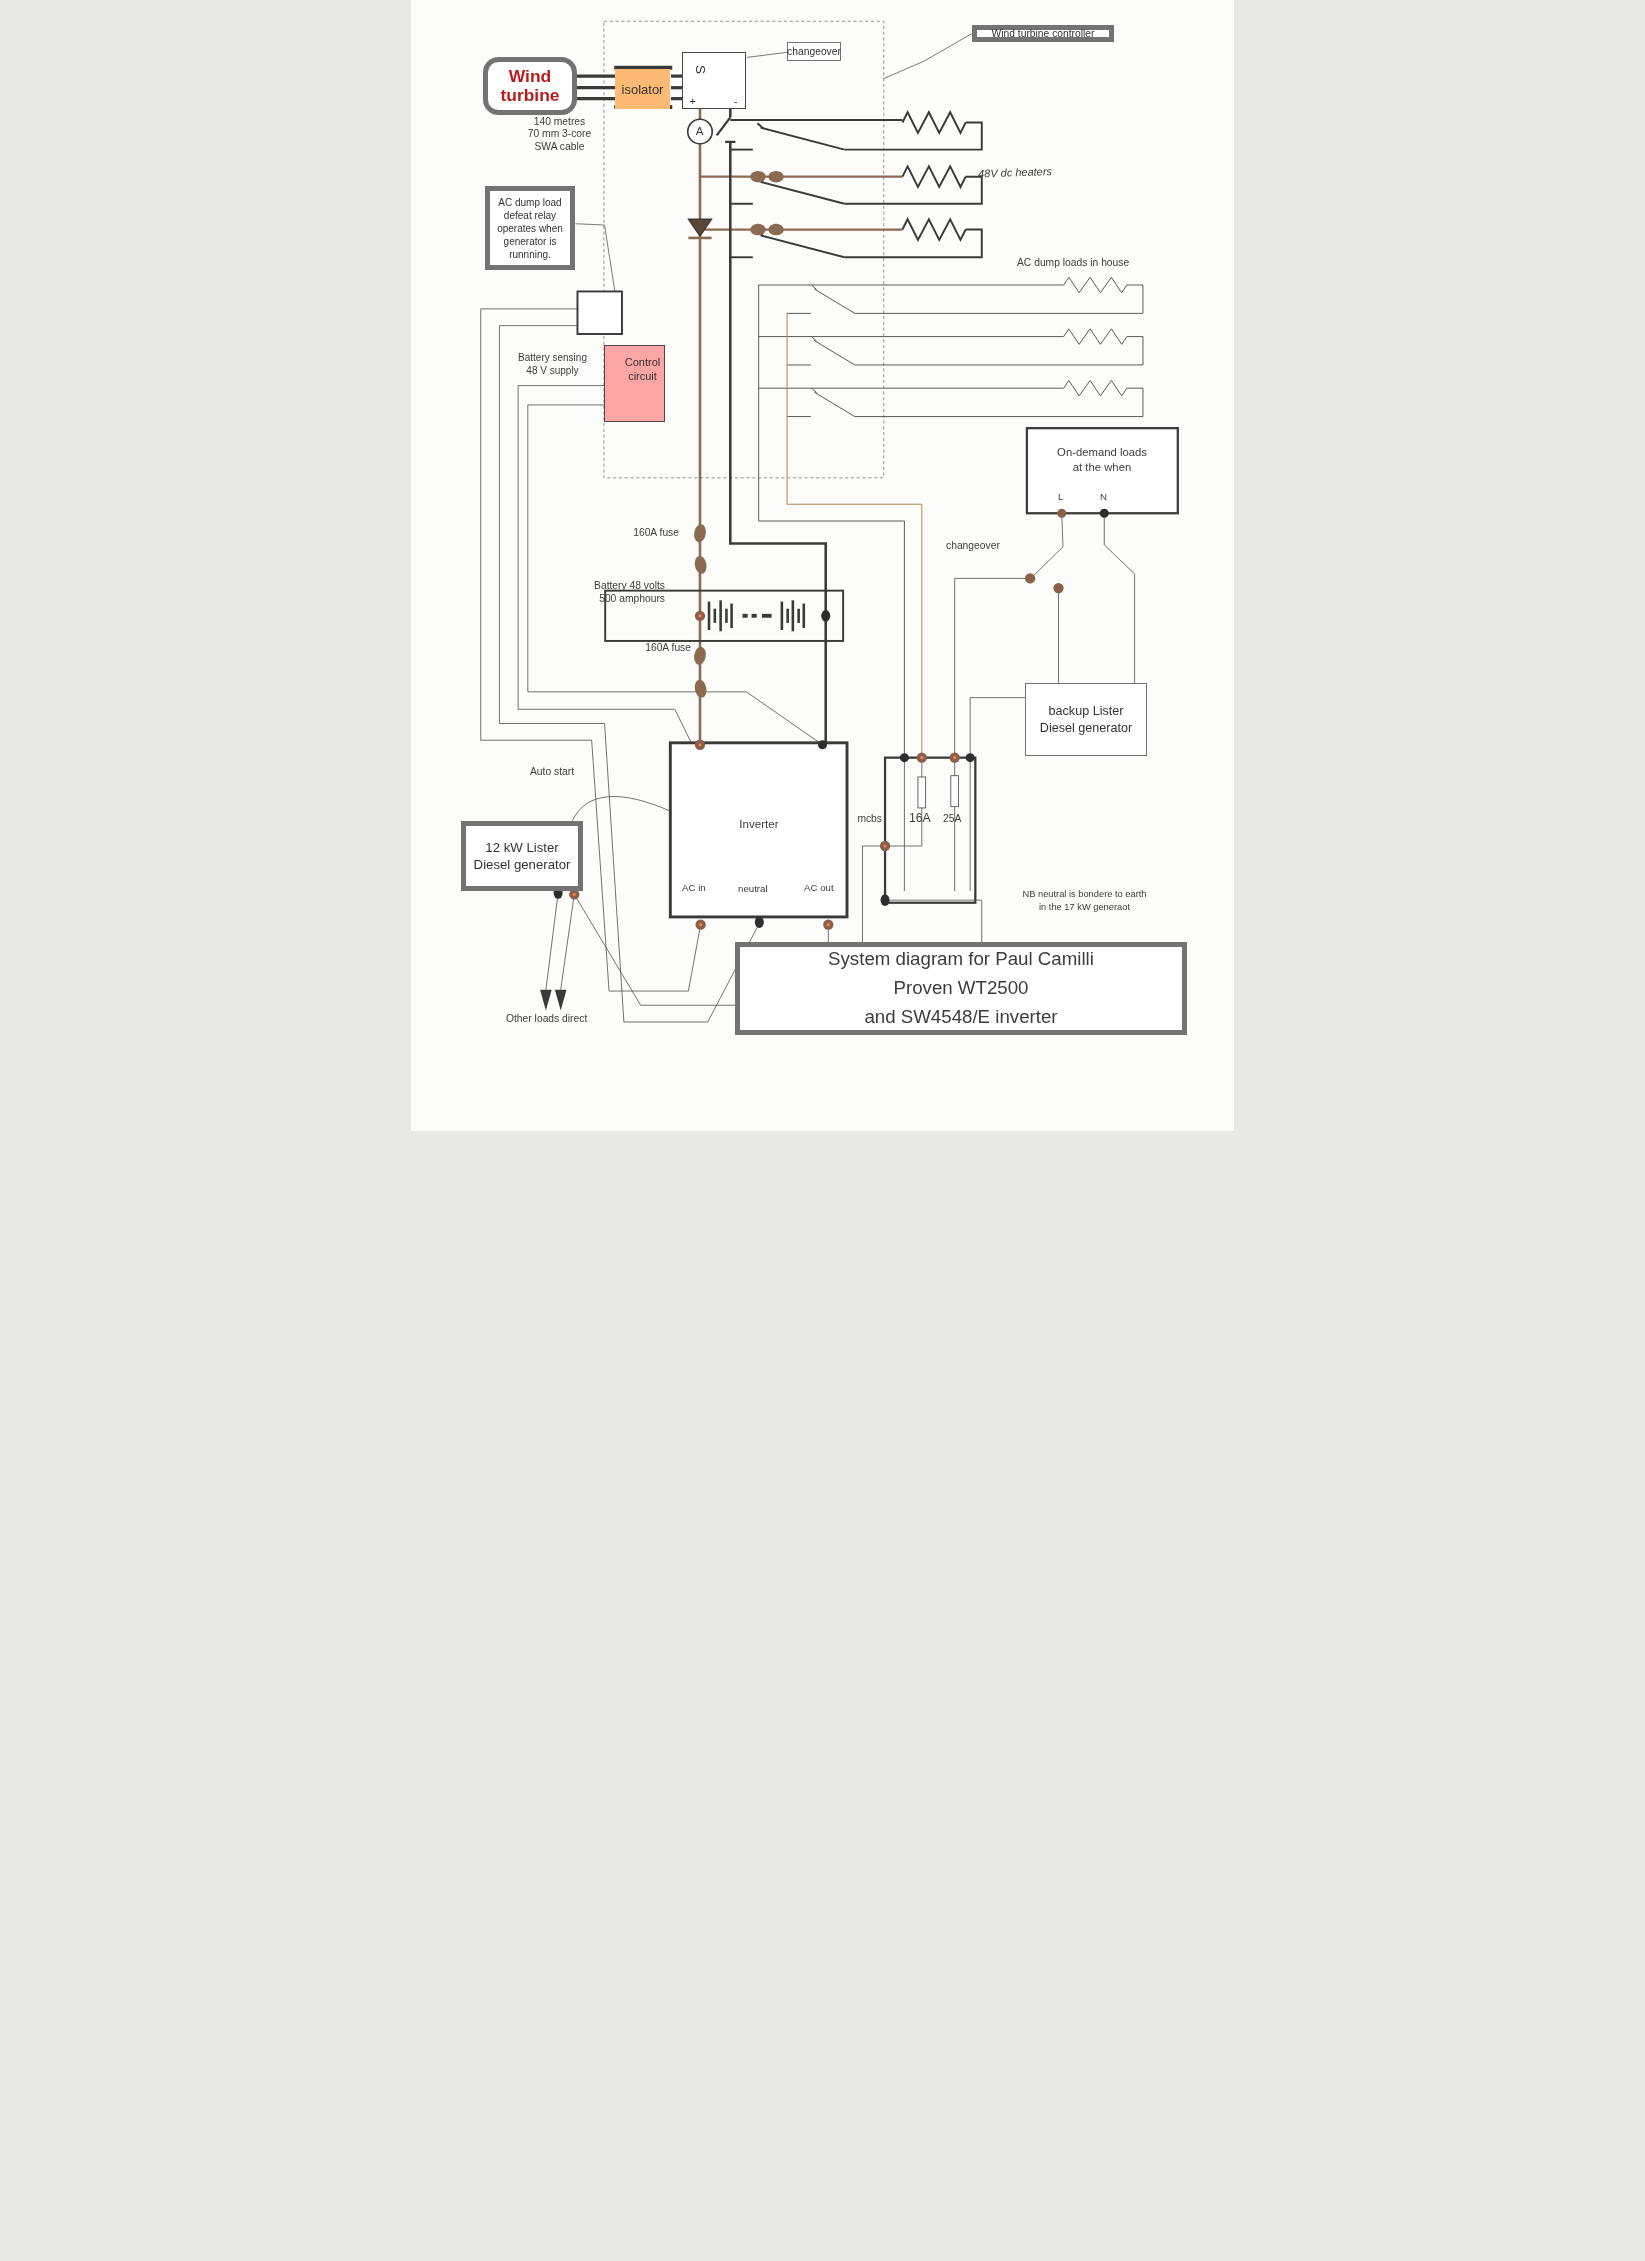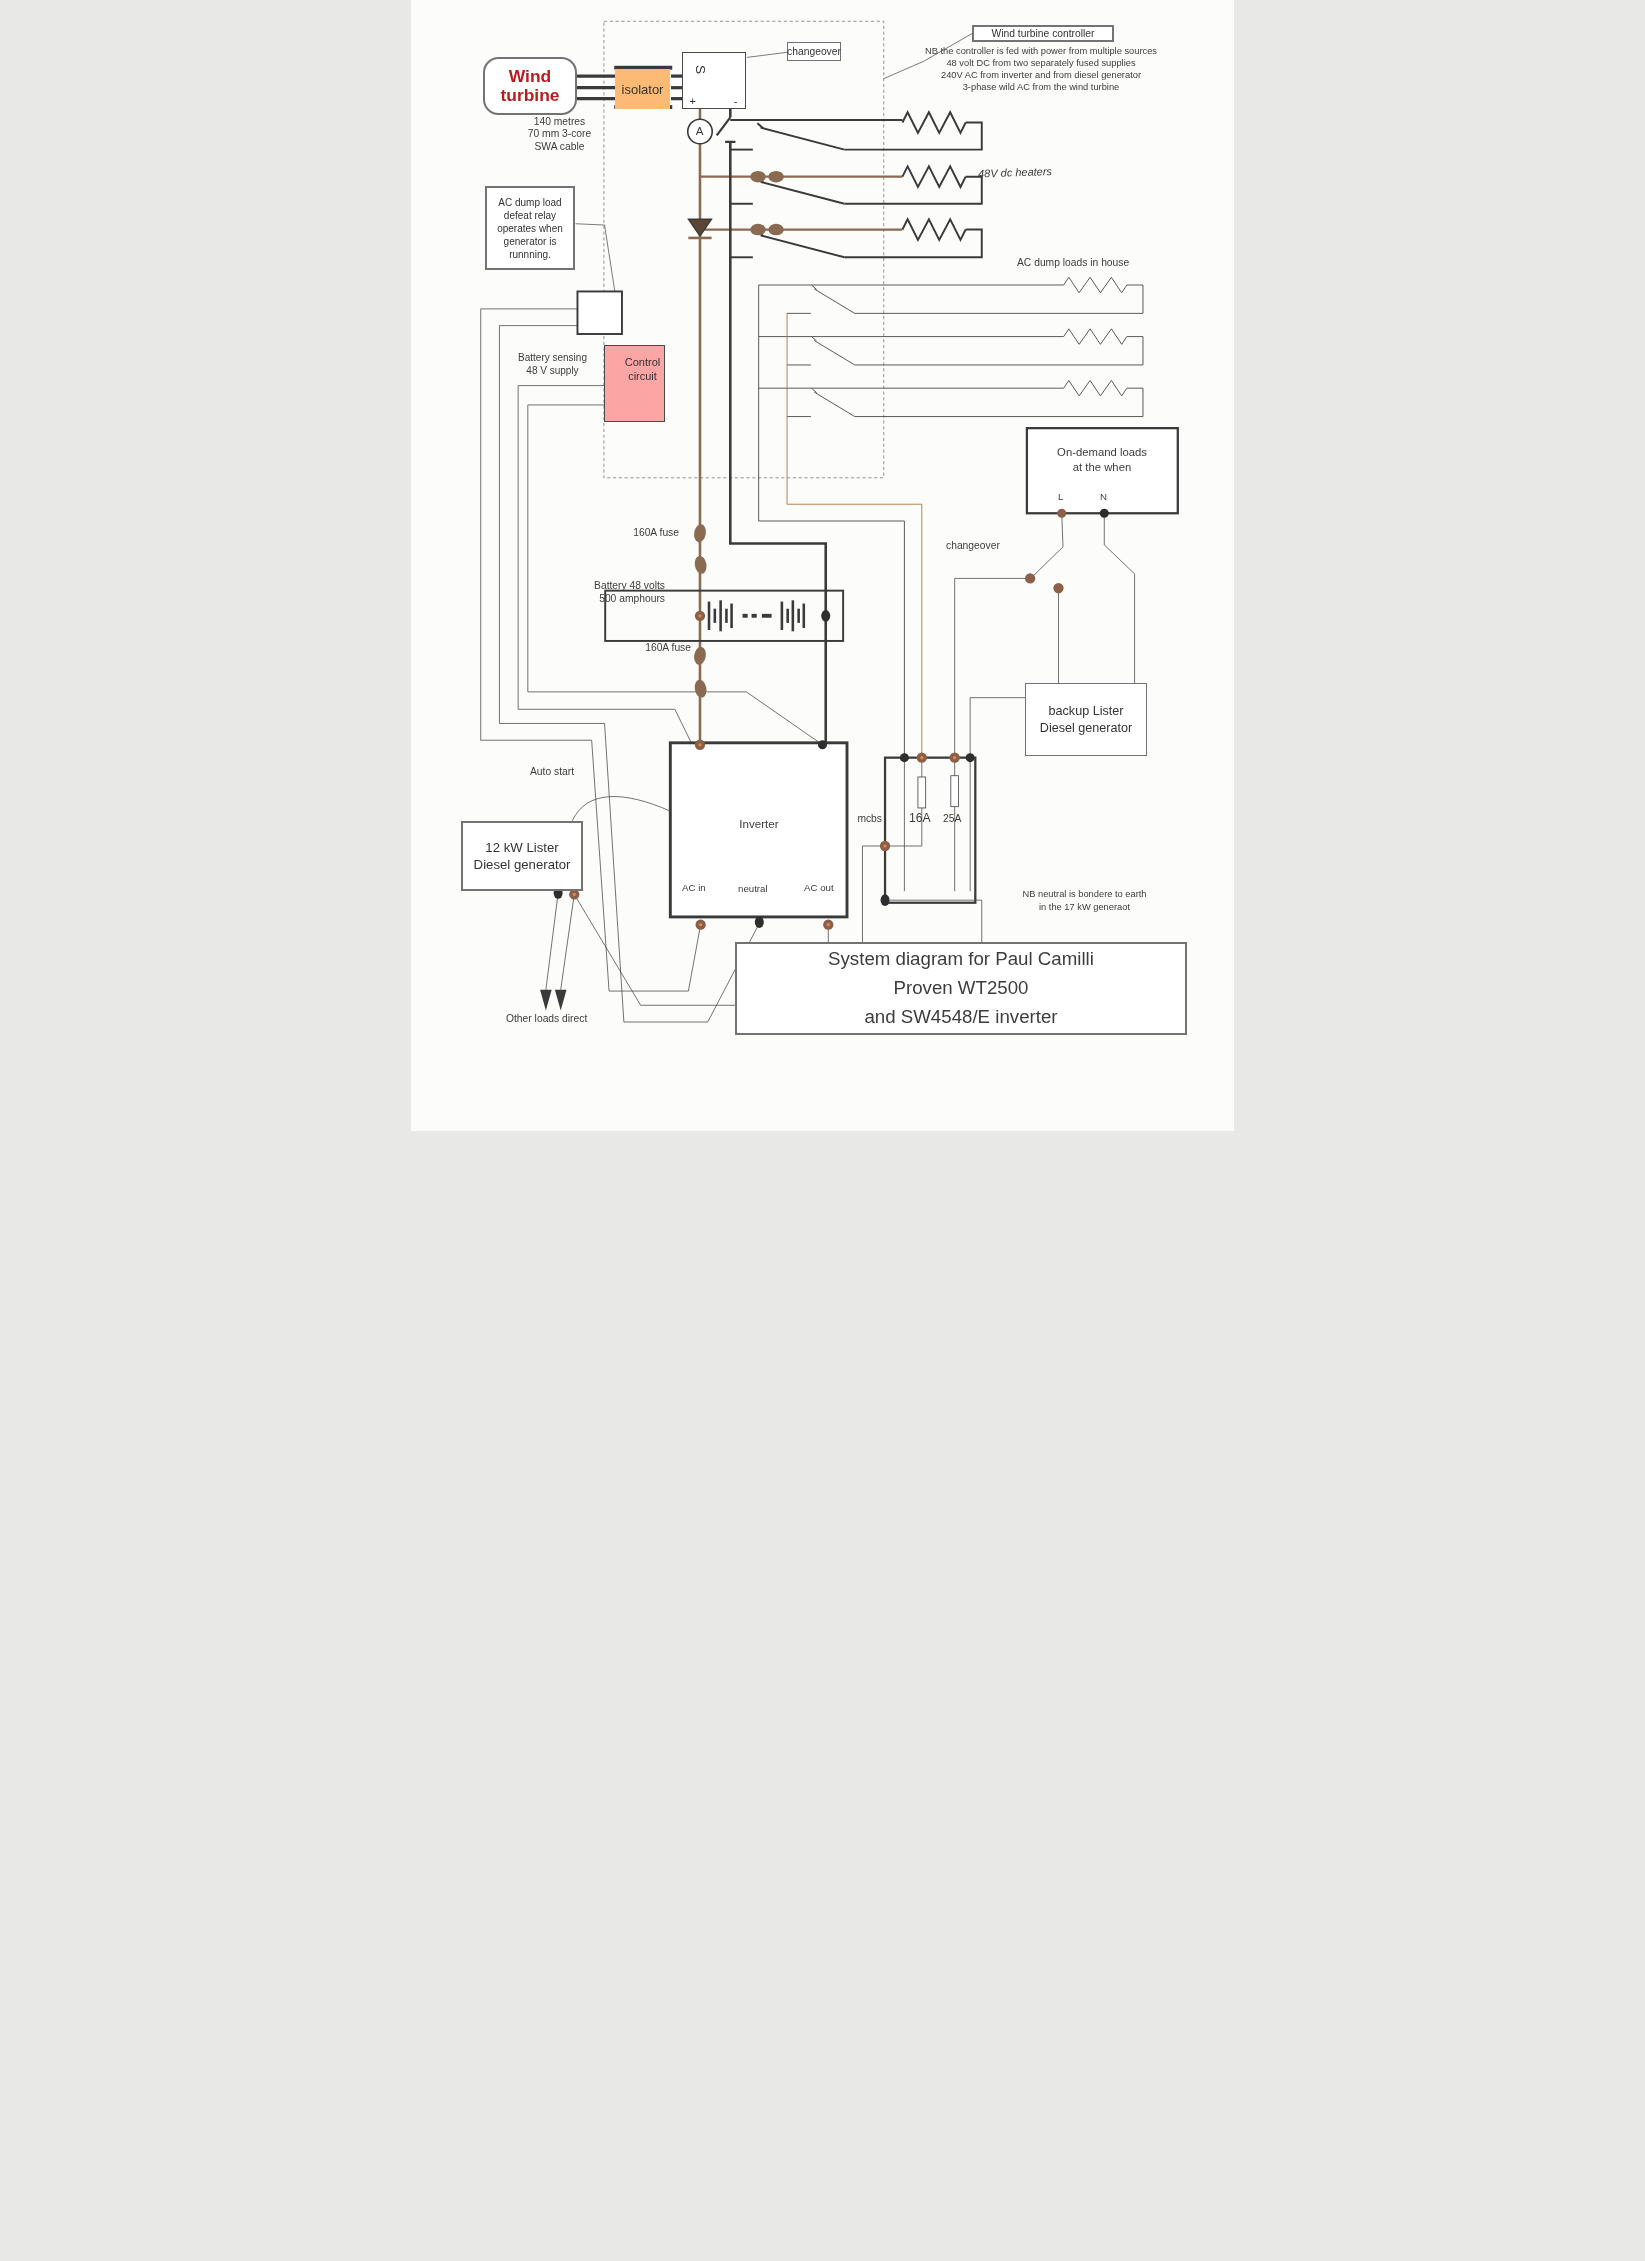--- a/index.html
+++ b/index.html
@@ -1,21 +1,21 @@
 <!DOCTYPE html>
 <html style="font-size:10.3px"><head>
 <meta charset="utf-8">
 <style>
   html,body{margin:0;padding:0;background:#e8e8e6;}
   .page{position:relative;width:823px;height:1131px;margin:0 auto;background:#fcfcfa;
         font-family:"Liberation Sans",sans-serif;color:#333;overflow:hidden;}
   .abs{position:absolute;}
   .pre{white-space:pre-line;}
   svg.layer{position:absolute;left:0;top:0;width:823px;height:1131px;}
-  .boxed{border:2px solid #737373;background:#fff;box-sizing:border-box;
+  .boxed{border:5px solid #737373;background:#fff;box-sizing:border-box;
          display:flex;align-items:center;justify-content:center;text-align:center;}
   .label{color:#3d3d3d;}
   .ctr{text-align:center;}
   .rt{text-align:right;}
 </style>
 </head>
 <body>
 
 <div class="page">
 
@@ -220,24 +220,20 @@
 <div class="abs" style="left:271px;top:52px;width:64px;height:57px;border:1px solid #4a4a4a;background:#fff;box-sizing:border-box;">
   <span class="abs" style="left:13px;top:9px;font-size:13.5px;transform:rotate(90deg);">S</span>
   <span class="abs" style="left:6.4px;bottom:1.3px;font-size:11px;">+</span>
   <span class="abs" style="right:7.7px;bottom:1.3px;font-size:11px;">-</span>
 </div>
 
 <div class="abs boxed" style="left:376px;top:42px;width:54px;height:19.3px;border-width:0.6px;font-size:10.3px;">changeover</div>
 
 <div class="abs boxed" style="left:561px;top:25px;width:142px;height:17px;font-size:10.3px;">Wind turbine controller</div>
 
-<div class="abs pre ctr label" style="left:451px;top:45px;width:358px;font-size:9.3px;line-height:1.3;">NB the controller is fed with power from multiple sources
-48 volt DC from two separately fused supplies
-240V AC from inverter and from diesel generator
-3-phase wild AC from the wind turbine</div>
 
 <div class="abs ctr" style="left:277px;top:124px;width:23px;font-size:11.6px;color:#3a3a3a;">A</div>
 
 <div class="abs label" style="left:567px;top:166px;width:90px;font-size:11px;font-style:italic;transform:rotate(-2deg);">48V dc heaters</div>
 
 <div class="abs label" style="left:606px;top:257px;width:155px;font-size:10.3px;">AC dump loads in house</div>
 
 <div class="abs boxed pre" style="left:74px;top:186px;width:90px;height:84px;font-size:10px;line-height:1.3;">AC dump load
 defeat relay
 operates when

